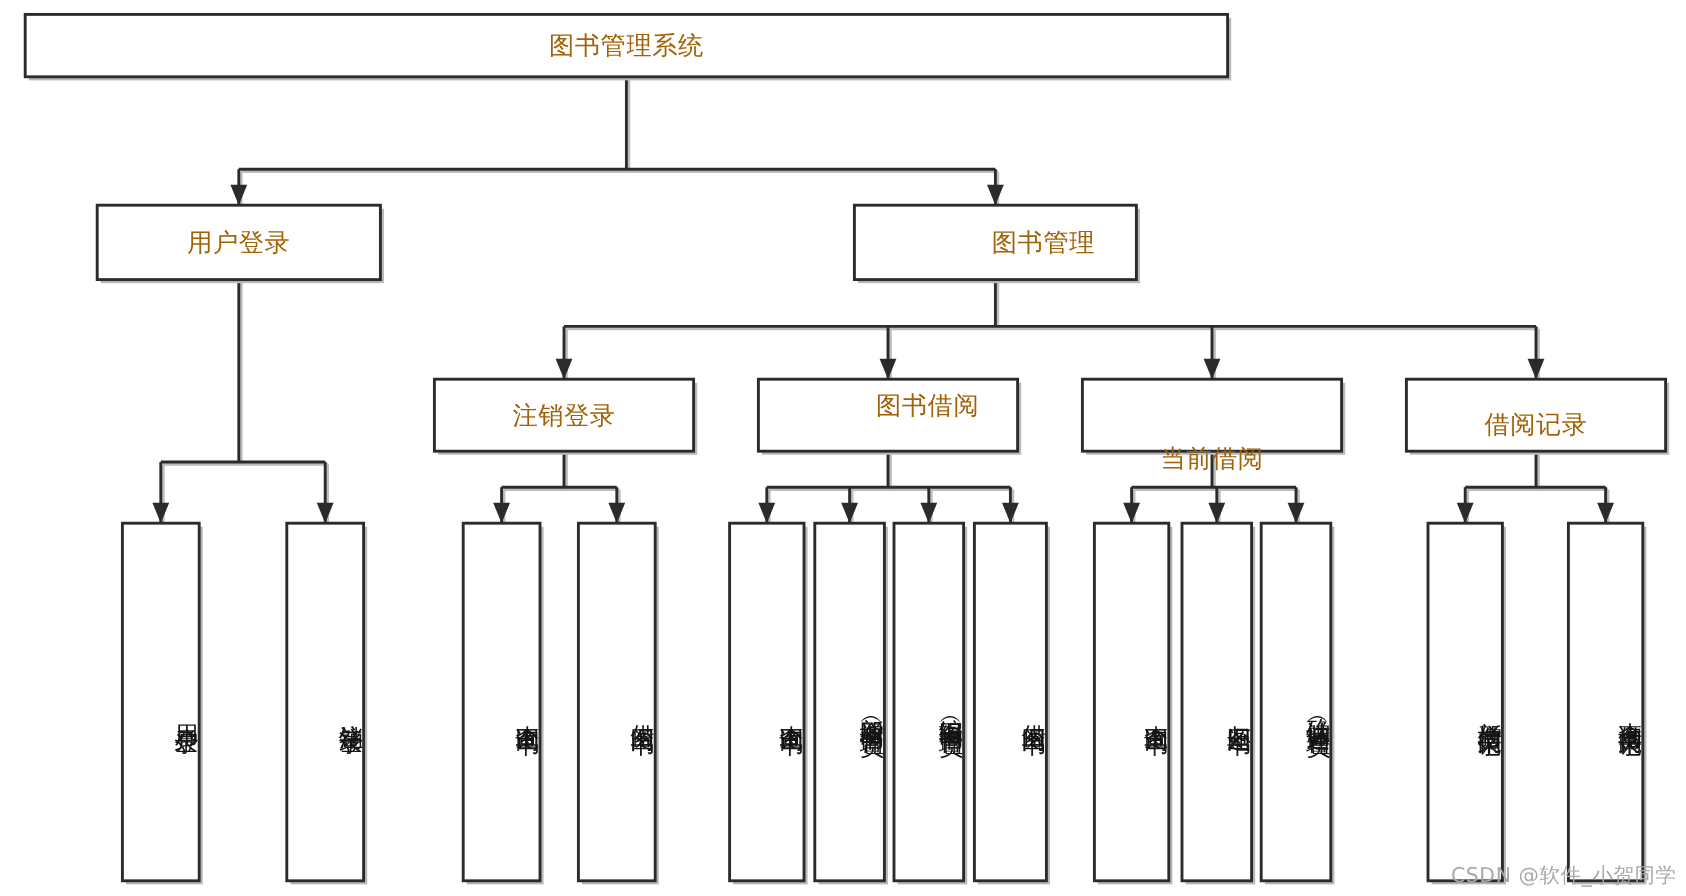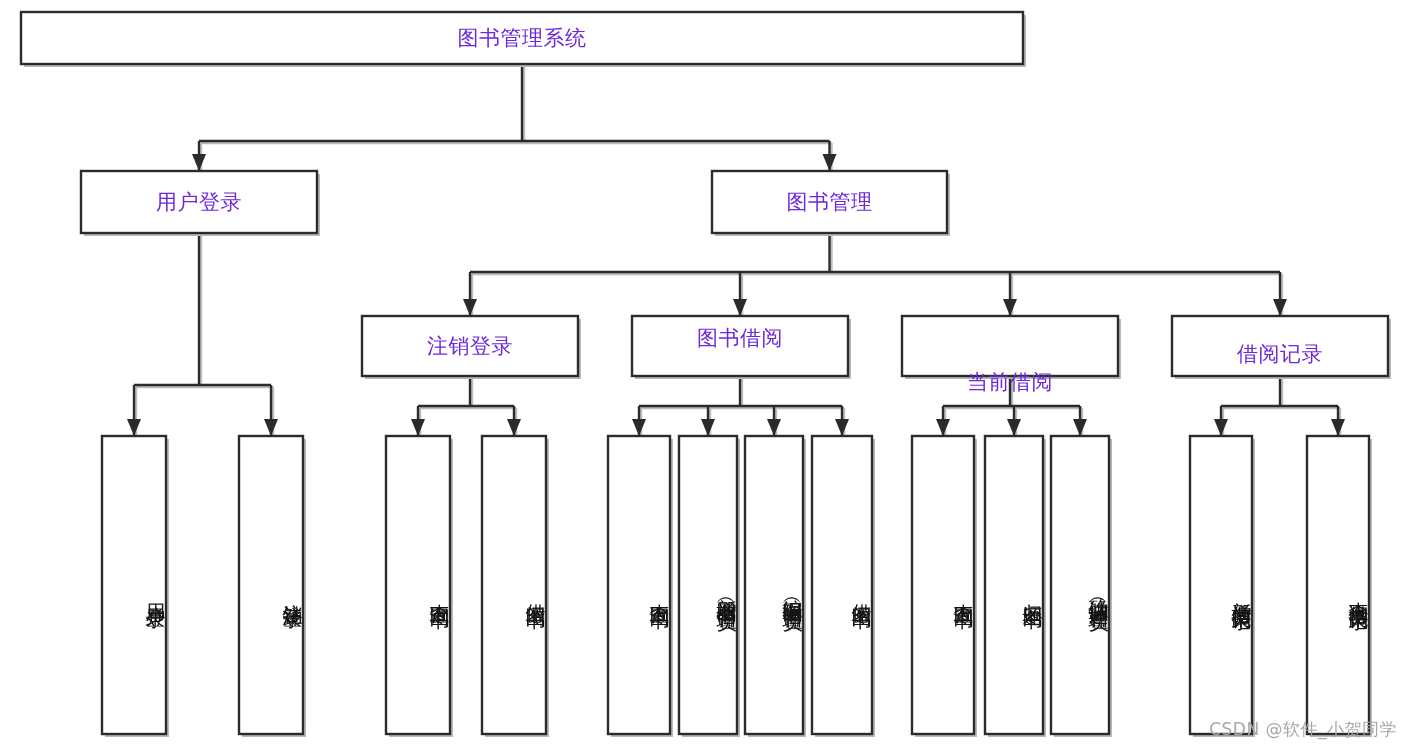--- a/index.html
+++ b/index.html
@@ -47,21 +47,21 @@
   .arrow-head {
     fill: #2b2b2b;
     stroke: none;
   }
   .label-wrap-h {
     position: absolute;
     display: flex;
     align-items: center;
     justify-content: center;
     font-size: 21px;
-    color: #6d28d9;
+    color: #a16207;
     letter-spacing: 0.5px;
     pointer-events: none;
   }
   .label-wrap-v {
     position: absolute;
     display: flex;
     align-items: flex-start;
     justify-content: center;
     writing-mode: vertical-rl;
     text-orientation: upright;
@@ -216,23 +216,23 @@
         <rect x="1193" y="439" width="62" height="298" class="node-shadow"></rect>
         <rect x="1190" y="436" width="62" height="298" class="node-box"></rect>
         <rect x="1310" y="439" width="62" height="298" class="node-shadow"></rect>
         <rect x="1307" y="436" width="62" height="298" class="node-box"></rect>
       </g>
   </svg>
 
   <div id="labels-layer">
       <div class="label-wrap-h" style="left: 21px; top: 12px; width: 1002px; height: 52px;">图书管理系统</div>
       <div class="label-wrap-h" style="left: 81px; top: 171px; width: 236px; height: 62px;">用户登录</div>
-      <div class="label-wrap-h" style="left: 712px; top: 171px; width: 235px; height: 62px;">图书管理</div>
+      <div class="label-wrap-h" style="left: 712px; top: 171px; width: 235px; height: 62px; padding-left: 40px;">图书管理</div>
       <div class="label-wrap-h" style="left: 362px; top: 316px; width: 216px; height: 60px;">注销登录</div>
-      <div class="label-wrap-h" style="left: 632px; top: 316px; width: 216px; height: 44px;">图书借阅</div>
+      <div class="label-wrap-h" style="left: 665px; top: 316px; width: 216px; height: 44px;">图书借阅</div>
       <div class="label-wrap-h" style="left: 902px; top: 316px; width: 216px; height: 60px; margin-top: 36px;">当前借阅</div>
       <div class="label-wrap-h" style="left: 1172px; top: 316px; width: 216px; height: 76px;">借阅记录</div>
       <div class="label-wrap-v" style="left: 102px; top: 436px; width: 64px; height: 298px; padding-top: 14px; box-sizing: border-box;">用户登录</div>
       <div class="label-wrap-v" style="left: 239px; top: 436px; width: 64px; height: 298px; padding-top: 14px; box-sizing: border-box;">注销登录</div>
       <div class="label-wrap-v" style="left: 386px; top: 436px; width: 64px; height: 298px; padding-top: 14px; box-sizing: border-box;">查询图书</div>
       <div class="label-wrap-v" style="left: 482px; top: 436px; width: 64px; height: 298px; padding-top: 14px; box-sizing: border-box;">借阅图书</div>
       <div class="label-wrap-v" style="left: 608px; top: 436px; width: 62px; height: 298px; padding-top: 14px; box-sizing: border-box;">查询图书</div>
       <div class="label-wrap-v" style="left: 679px; top: 436px; width: 58px; height: 298px; padding-top: 14px; box-sizing: border-box;">新增图书（管理员）</div>
       <div class="label-wrap-v" style="left: 745px; top: 436px; width: 58px; height: 298px; padding-top: 14px; box-sizing: border-box;">编辑图书（管理员）</div>
       <div class="label-wrap-v" style="left: 812px; top: 436px; width: 60px; height: 298px; padding-top: 14px; box-sizing: border-box;">借阅图书</div>

